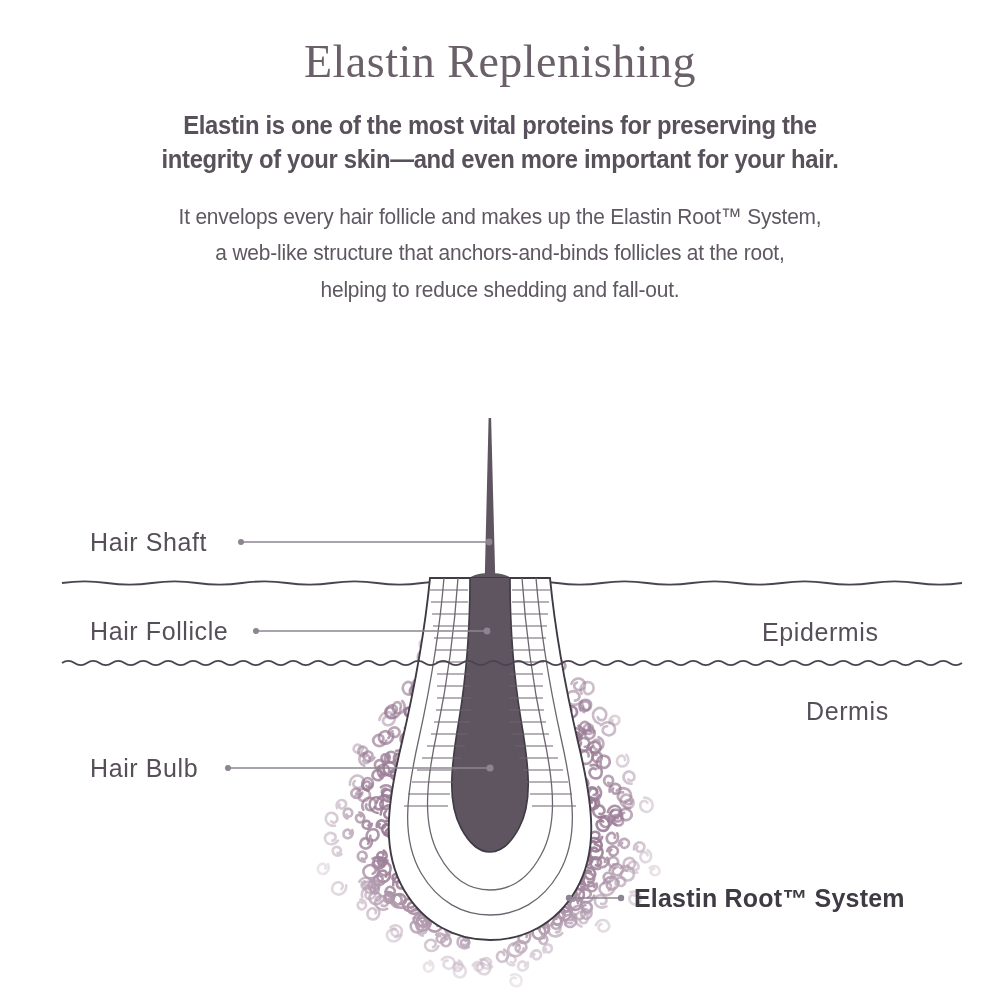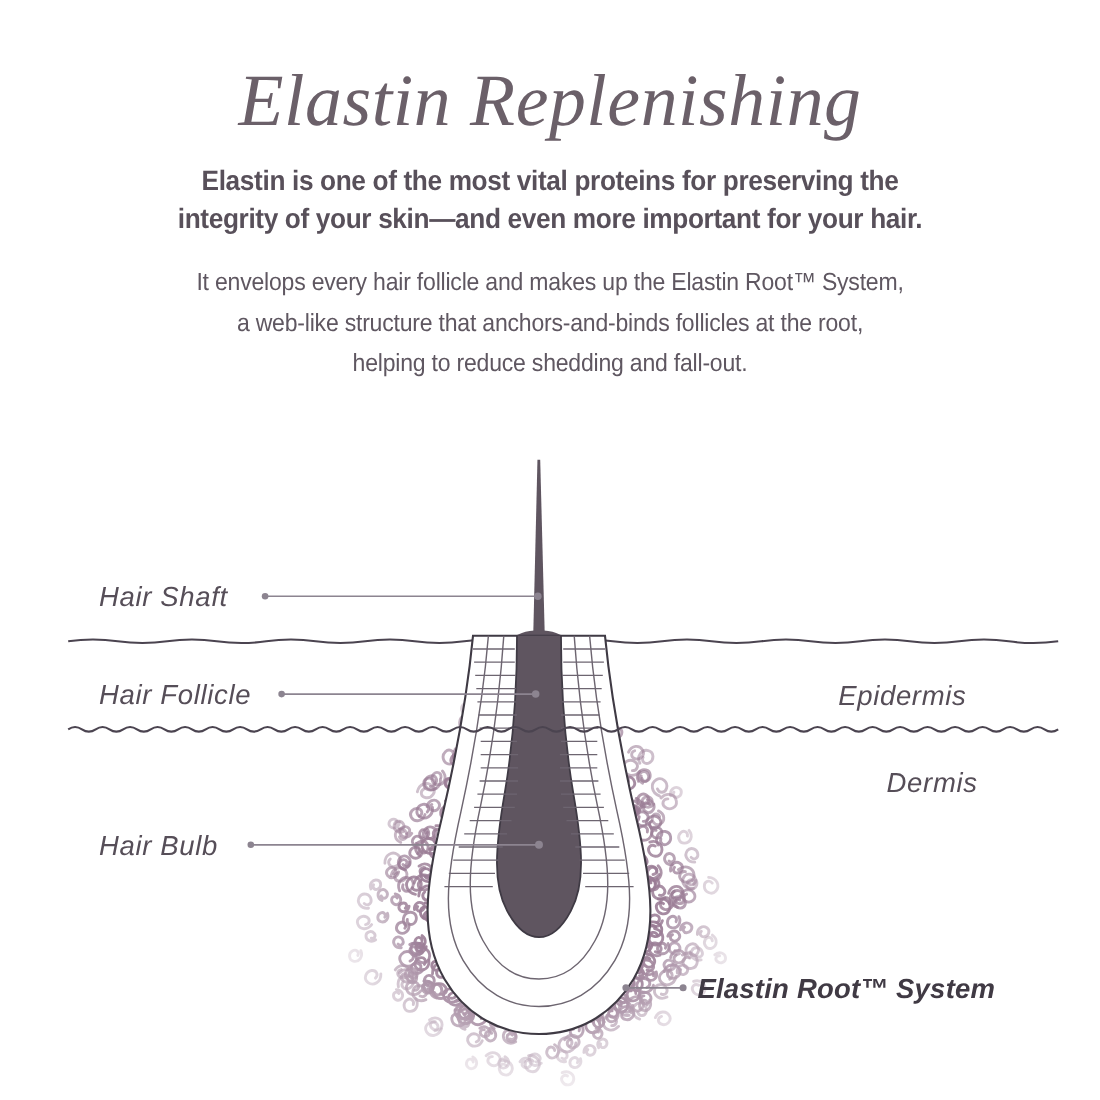--- a/index.html
+++ b/index.html
@@ -16,25 +16,24 @@
   }
 
   
   #header {
     position: absolute;
     top: 0; left: 0; width: 1000px;
     text-align: center;
   }
   #page-title {
     margin: 0;
-    padding-top: 58px;
+    padding-top: 39px;
     font-family: "Liberation Serif", "DejaVu Serif", serif;
-    font-style: italic;
     font-weight: 400;
-    font-size: 67px;
+    font-size: 46px;
     line-height: 1.02;
     letter-spacing: 0.5px;
     color: #6b6069;
     white-space: nowrap;
   }
   #subtitle {
     margin: 0 auto;
     padding-top: 23px;
     width: 790px;
     font-family: "Liberation Sans", sans-serif;
@@ -55,21 +54,21 @@
     line-height: 1.62;
     letter-spacing: -0.2px;
     color: #5f5761;
     transform: scaleX(0.93);
   }
 
   
   #diagram {
     position: absolute;
     top: 390px; left: 0;
-    width: 1000px; height: 610px; font-style: italic;
+    width: 1000px; height: 610px;
   }
   #diagram svg { display: block; }
 
   .lbl {
     font-family: "Liberation Sans", sans-serif;
     font-weight: 400;
     font-size: 25px;
     letter-spacing: 0.6px;
     fill: #564e58;
   }

